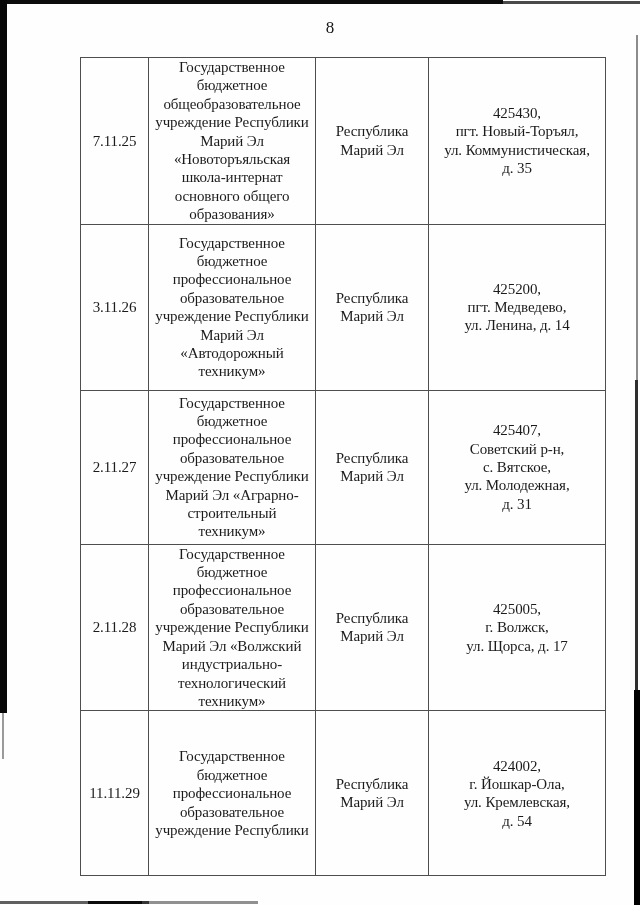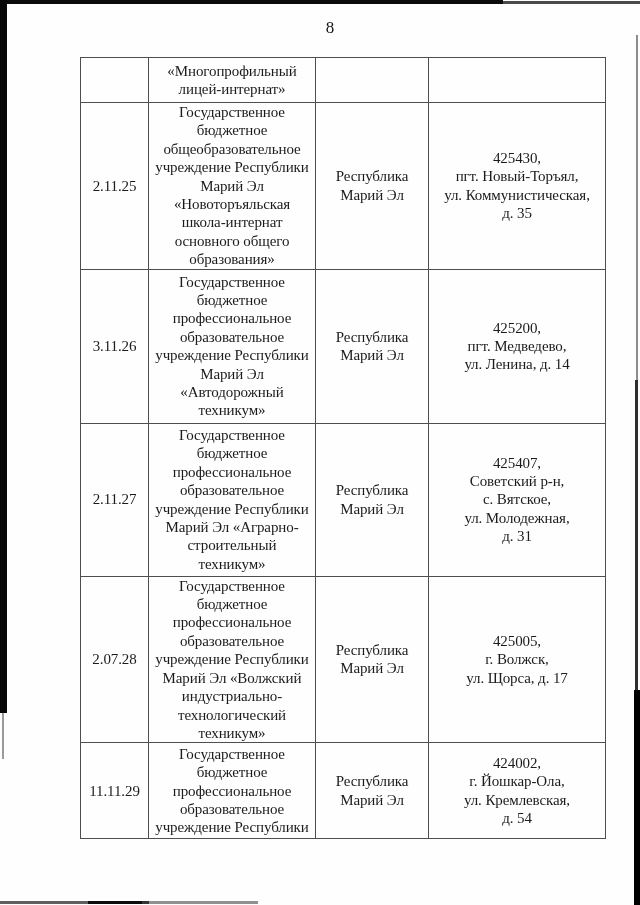--- a/index.html
+++ b/index.html
@@ -77,28 +77,21 @@
 
   <table class="org-table">
     <colgroup>
       <col style="width:68px">
       <col style="width:167px">
       <col style="width:113px">
       <col style="width:177px">
     </colgroup>
     <tbody>
       <tr>
-        <td></td>
-        <td>«Многопрофильный
-лицей-интернат»</td>
-        <td></td>
-        <td></td>
-      </tr>
-      <tr>
-        <td>2.11.25</td>
+        <td>7.11.25</td>
         <td>Государственное
 бюджетное
 общеобразовательное
 учреждение Республики
 Марий Эл
 «Новоторъяльская
 школа-интернат
 основного общего
 образования»</td>
         <td>Республика
@@ -136,21 +129,21 @@
 техникум»</td>
         <td>Республика
 Марий Эл</td>
         <td>425407,
 Советский р-н,
 с. Вятское,
 ул. Молодежная,
 д. 31</td>
       </tr>
       <tr>
-        <td>2.07.28</td>
+        <td>2.11.28</td>
         <td>Государственное
 бюджетное
 профессиональное
 образовательное
 учреждение Республики
 Марий Эл «Волжский
 индустриально-
 технологический
 техникум»</td>
         <td>Республика

